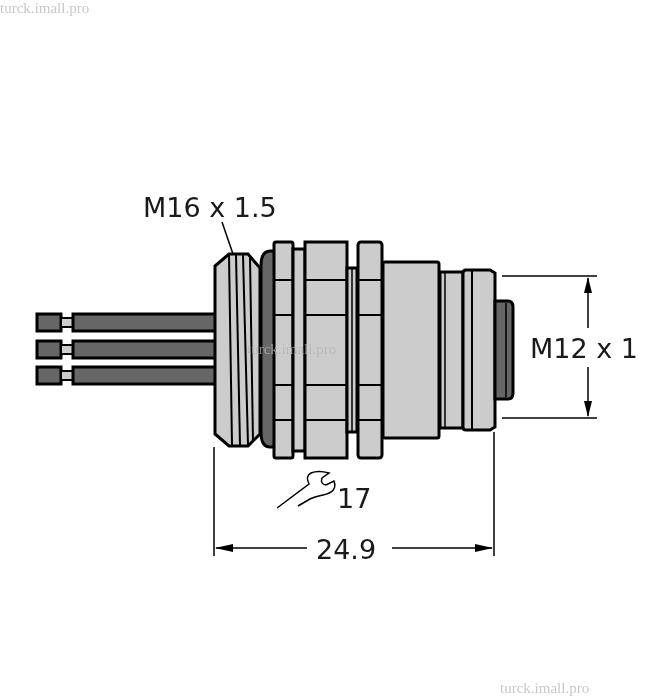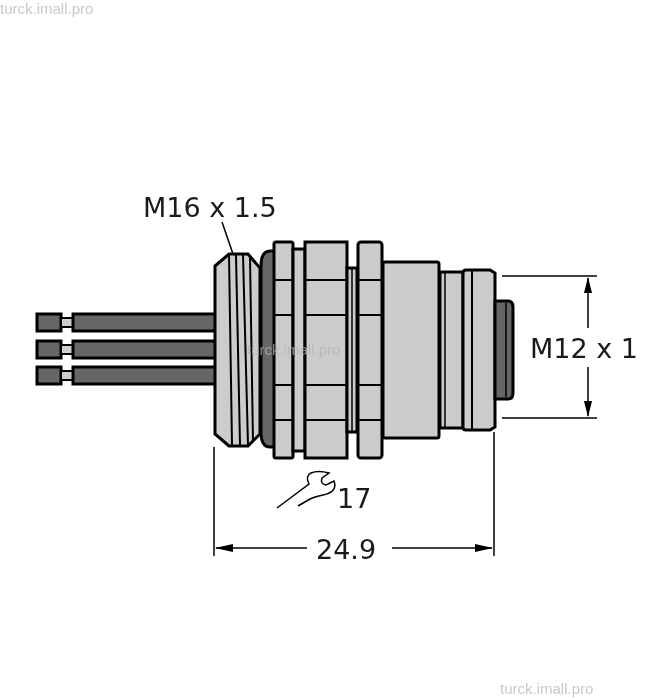--- a/index.html
+++ b/index.html
@@ -1,19 +1,19 @@
 <!DOCTYPE html>
 <html><head>
   <meta charset="utf-8">
   <style>
     html, body { margin: 0; padding: 0; background: #ffffff; }
     body { width: 653px; height: 700px; position: relative; overflow: hidden; }
     .wm {
       position: absolute;
-      font-family: Liberation Sans, sans-serif;
+      font-family: Liberation Serif, serif;
       font-size: 15px;
       color: #c8c8c8;
       letter-spacing: 0px;
       white-space: nowrap;
     }
     .wm-top { left: 0px; top: 0px; }
     .wm-mid { left: 247px; top: 341px; color: #b4b4b4; opacity: 0.75; z-index: 3; }
     .wm-bot { left: 500px; top: 680px; }
     svg { position: absolute; left: 0; top: 0; }
     .lbl { font-family: "DejaVu Sans", "Liberation Sans", sans-serif; fill: #1a1a1a; }

